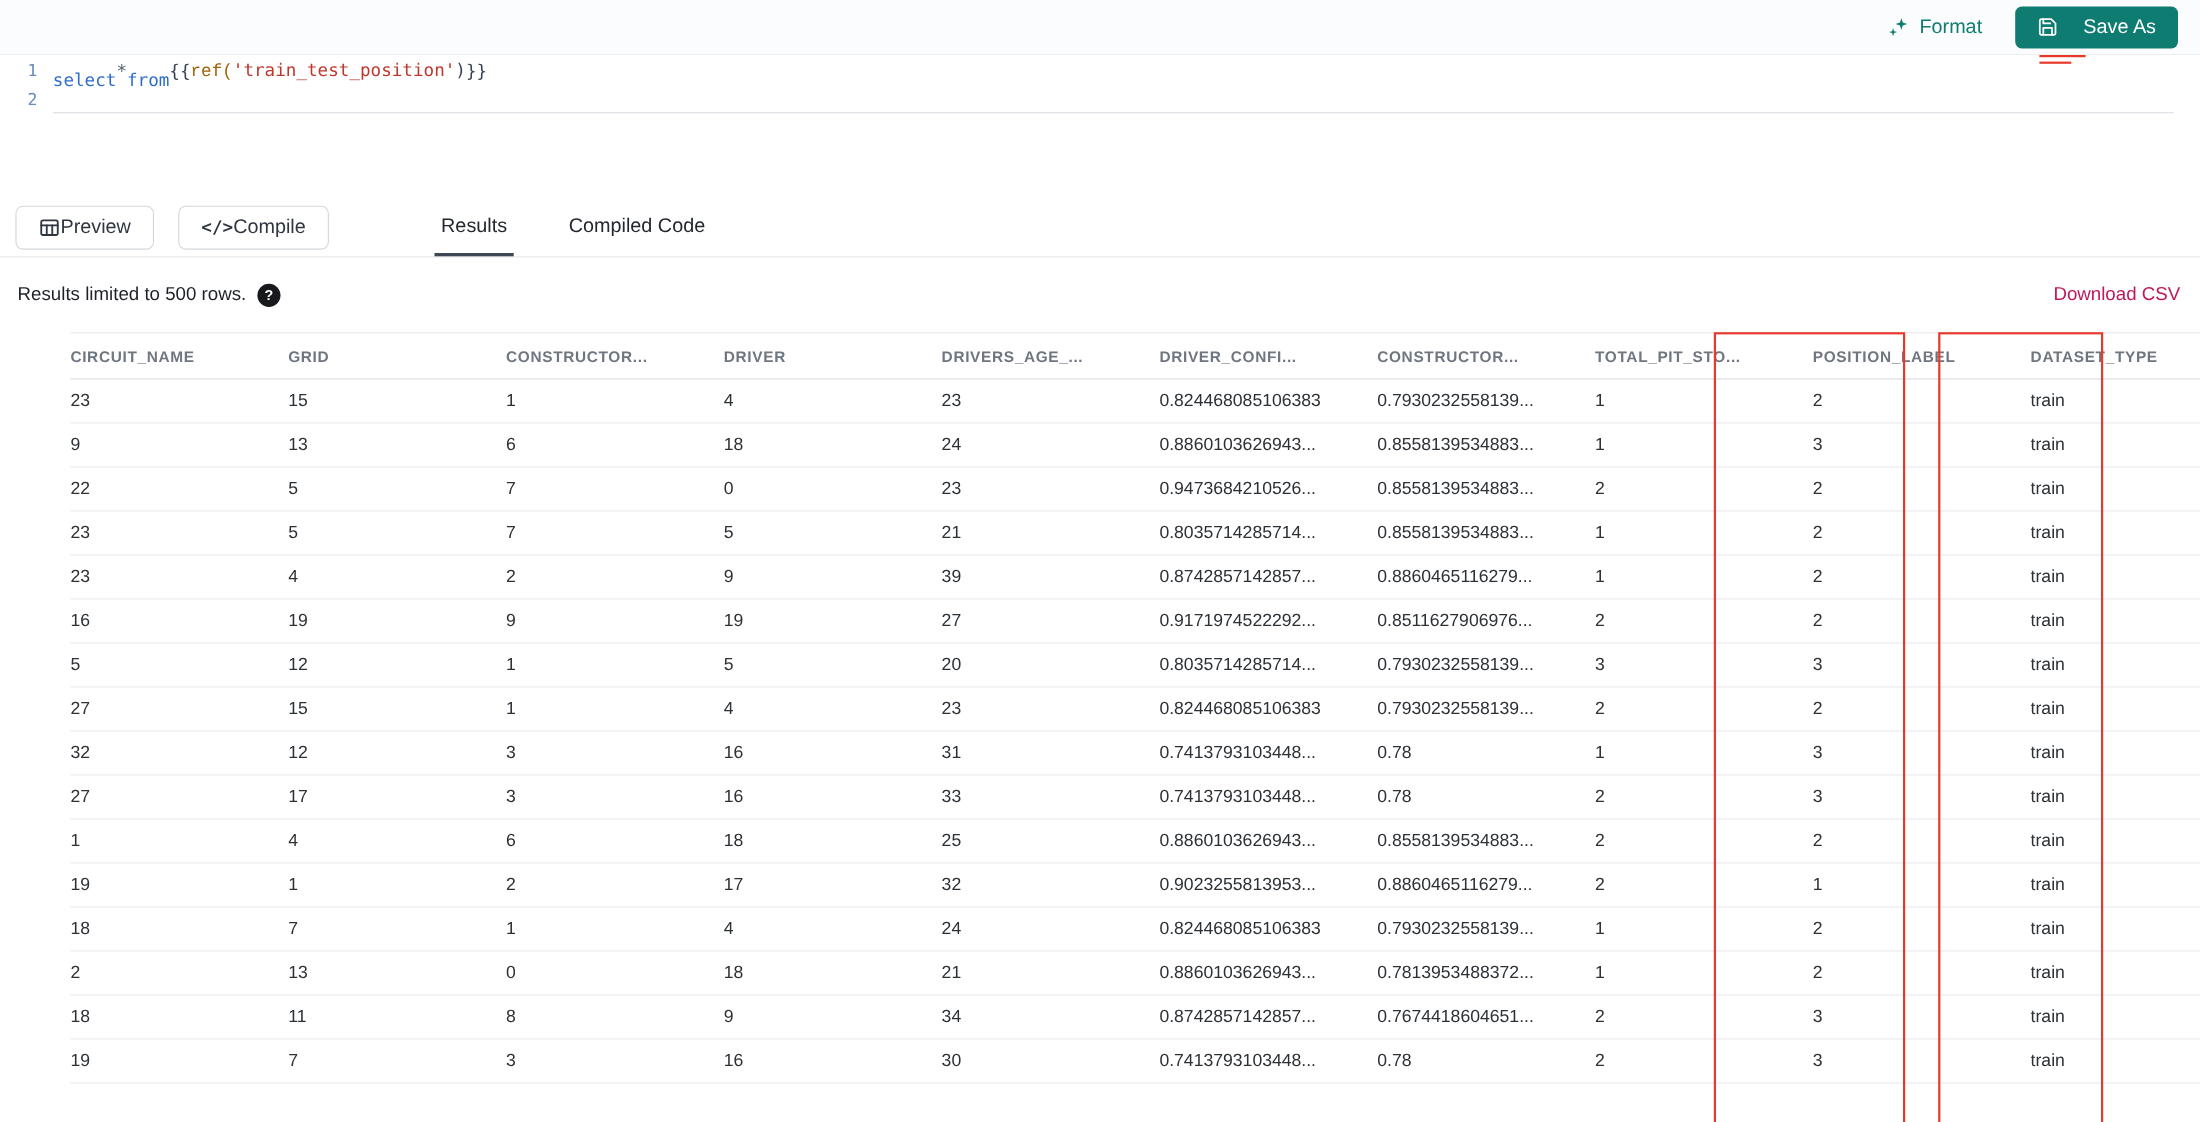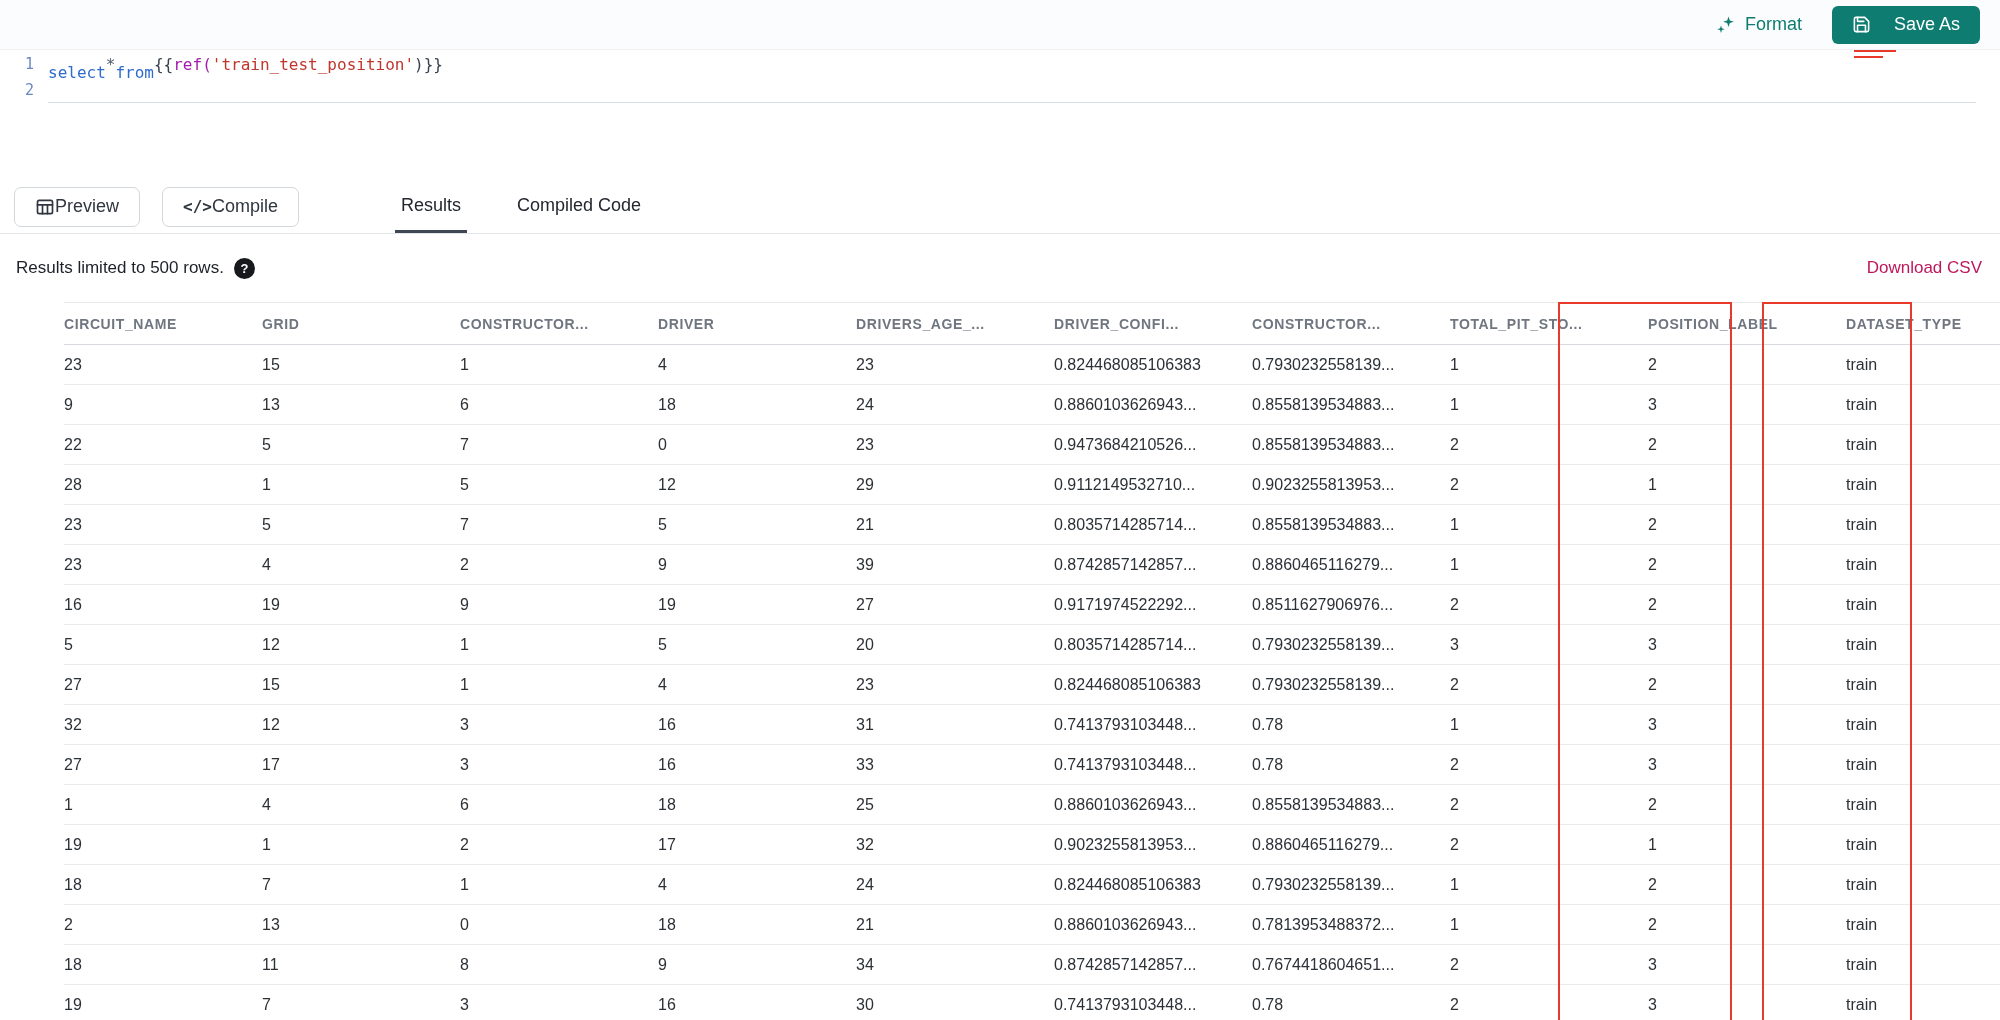--- a/index.html
+++ b/index.html
@@ -62,21 +62,21 @@
   .gutter {
     width: 48px; flex: 0 0 48px;
     text-align: right; padding-right: 14px;
     color: #6889c4; font-size: 15px;
     user-select: none;
   }
   .code-content { display: flex; align-items: center; white-space: pre; }
   .tok-kw { color: #2f6bcd; margin-top: 16px; }
   .tok-op { color: #52606d; }
   .tok-jinja { color: #374151; }
-  .tok-fn { color: #a21caf; }
+  .tok-fn { color: #a16207; font-family: Liberation Mono, monospace; }
   .tok-str { color: #c0362c; }
   .empty-line-rule {
     flex: 1; margin-right: 24px; height: 100%;
     border-bottom: 1px solid #d8dde3;
   }
 
   
   .actionbar {
     display: flex; align-items: stretch;
     height: 54px;
@@ -284,32 +284,20 @@
             <td>7</td>
             <td>0</td>
             <td>23</td>
             <td>0.9473684210526...</td>
             <td>0.8558139534883...</td>
             <td>2</td>
             <td>2</td>
             <td>train</td>
           </tr>
           <tr>
-            <td>28</td>
-            <td>1</td>
-            <td>5</td>
-            <td>12</td>
-            <td>29</td>
-            <td>0.9112149532710...</td>
-            <td>0.9023255813953...</td>
-            <td>2</td>
-            <td>1</td>
-            <td>train</td>
-          </tr>
-          <tr>
             <td>23</td>
             <td>5</td>
             <td>7</td>
             <td>5</td>
             <td>21</td>
             <td>0.8035714285714...</td>
             <td>0.8558139534883...</td>
             <td>1</td>
             <td>2</td>
             <td>train</td>

